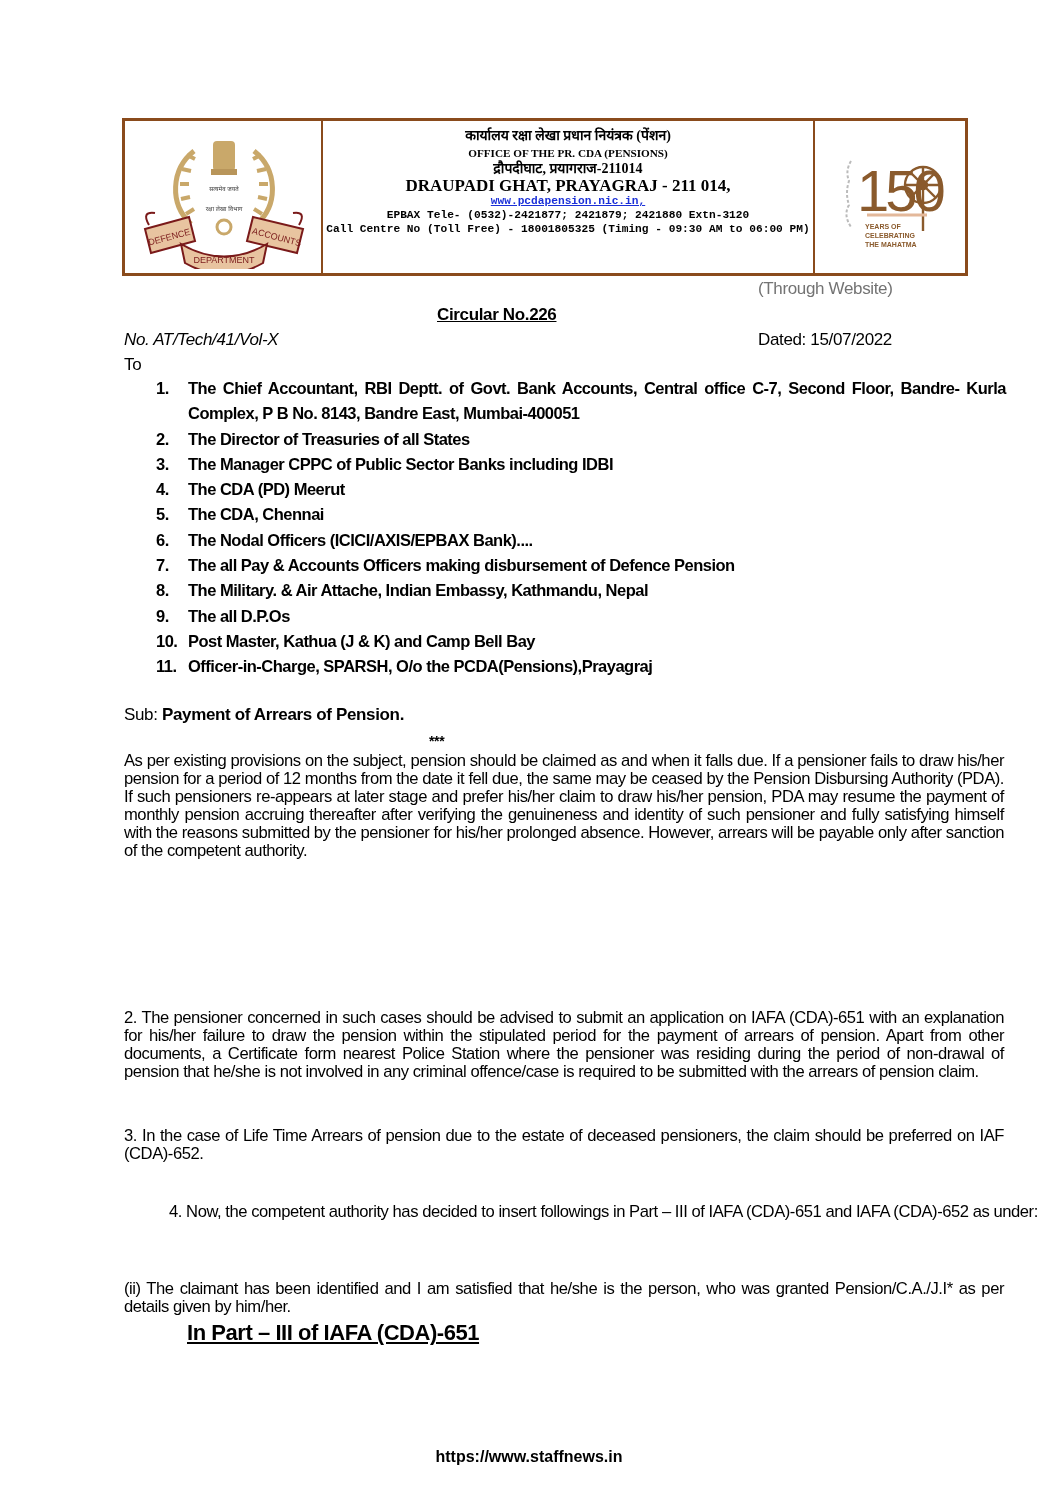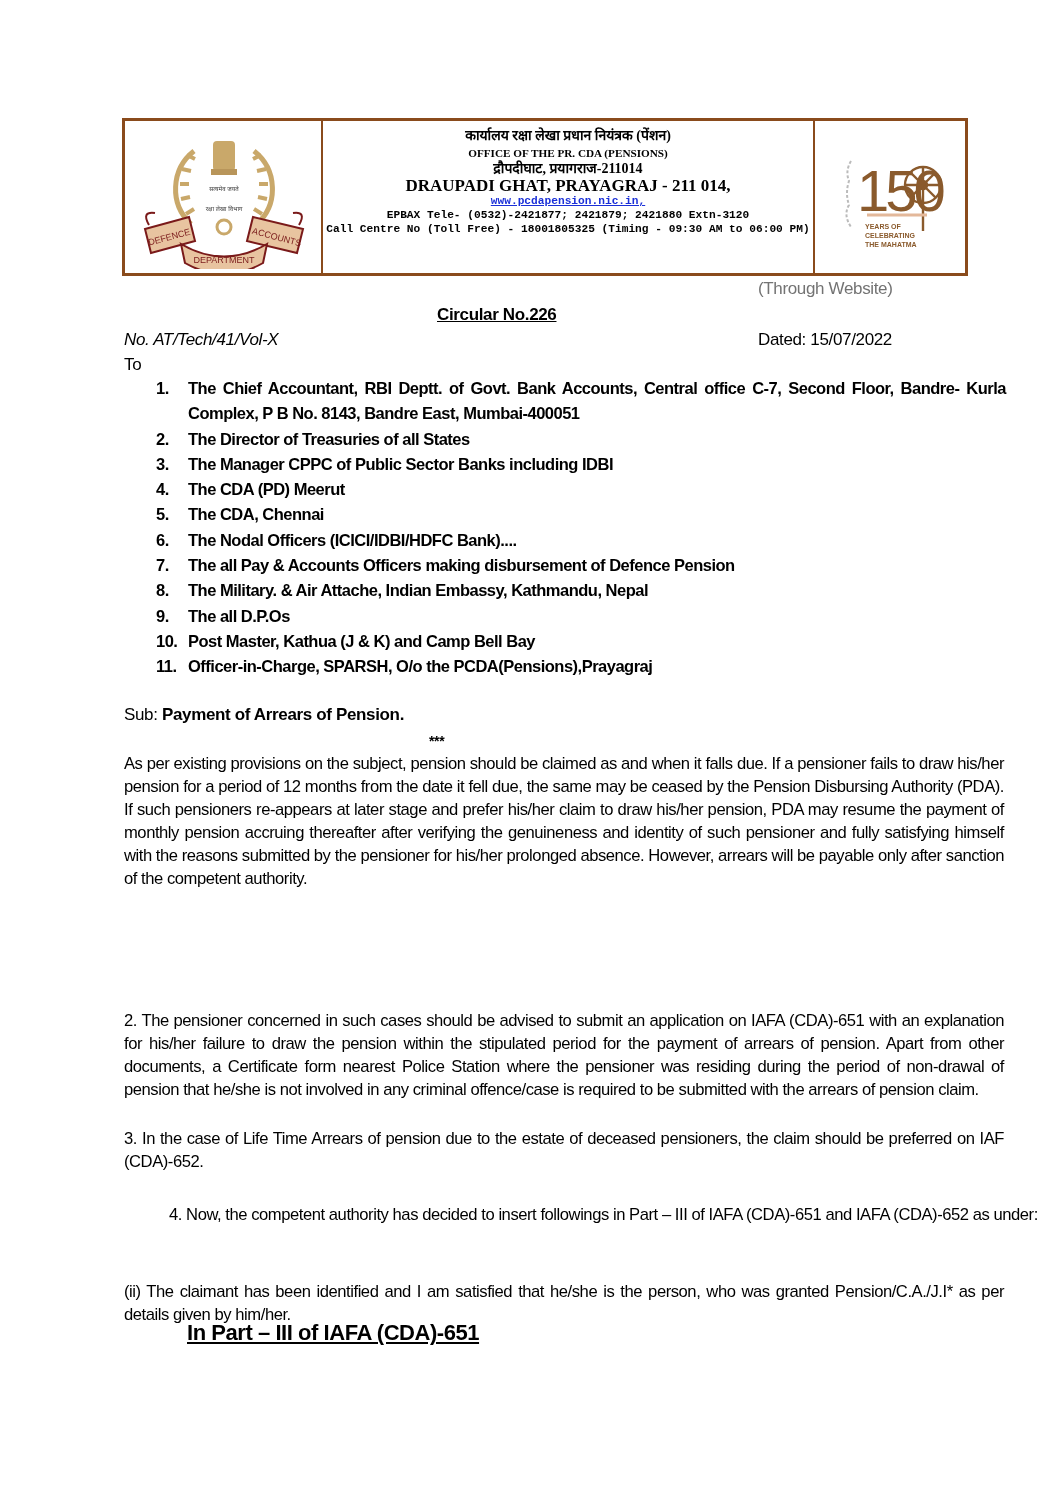--- a/index.html
+++ b/index.html
@@ -33,21 +33,21 @@
 
   .list { position: absolute; left: 156px; top: 376px; width: 850px; margin: 0; padding: 0; list-style: none;
           font-weight: bold; font-size: 16.5px; line-height: 25.3px; letter-spacing: -0.5px; }
   .list li { display: flex; }
   .list .num { width: 32px; flex: none; }
   .list .txt { flex: 1; text-align: justify; }
 
   .sub { left: 124px; top: 702px; }
   .stars { left: 429px; top: 728px; font-weight: bold; font-size: 14px; }
 
-  .para { position: absolute; left: 124px; width: 880px; font-size: 16.6px; line-height: 23px;
+  .para { position: absolute; left: 124px; width: 880px; font-size: 16.6px; line-height: 18px;
           text-align: justify; letter-spacing: -0.45px; font-family: "Liberation Sans", sans-serif; }
   .p1 { top: 752px; }
   .p2 { top: 1009px; }
   .p3 { top: 1127px; }
   .p4 { top: 1203px; margin-left: 45px; }
   .p4sub { position: absolute; left: 187px; top: 1320px; font-size: 22px; font-weight: bold;
            text-decoration: underline; line-height: 25.6px; letter-spacing: -0.45px; }
   .p5 { top: 1280px; }
 
   .footer { position: absolute; left: 0; width: 1058px; top: 1448px; text-align: center;
@@ -137,21 +137,21 @@
     <li>
         <span class="num">4.</span>
         <span class="txt">The CDA (PD) Meerut</span>
       </li>
     <li>
         <span class="num">5.</span>
         <span class="txt">The CDA, Chennai</span>
       </li>
     <li>
         <span class="num">6.</span>
-        <span class="txt">The Nodal Officers (ICICI/IDBI/HDFC Bank)....</span>
+        <span class="txt">The Nodal Officers (ICICI/AXIS/EPBAX Bank)....</span>
       </li>
     <li>
         <span class="num">7.</span>
         <span class="txt">The all Pay &amp; Accounts Officers making disbursement of Defence Pension</span>
       </li>
     <li>
         <span class="num">8.</span>
         <span class="txt">The Military. &amp; Air Attache, Indian Embassy, Kathmandu, Nepal</span>
       </li>
     <li>
@@ -171,13 +171,14 @@
   <div class="t sub"><span>Sub: </span><span class="bold">Payment of Arrears of Pension.</span></div>
   <div class="t stars">***</div>
 
   <div class="para p1">As per existing provisions on the subject, pension should be claimed as and when it falls due. If a pensioner fails to draw his/her pension for a period of 12 months from the date it fell due, the same may be ceased by the Pension Disbursing Authority (PDA). If such pensioners re-appears at later stage and prefer his/her claim to draw his/her pension, PDA may resume the payment of monthly pension accruing thereafter after verifying the genuineness and identity of such pensioner and fully satisfying himself with the reasons submitted by the pensioner for his/her prolonged absence. However, arrears will be payable only after sanction of the competent authority.</div>
   <div class="para p2">2. The pensioner concerned in such cases should be advised to submit an application on IAFA (CDA)-651 with an explanation for his/her failure to draw the pension within the stipulated period for the payment of arrears of pension. Apart from other documents, a Certificate form nearest Police Station where the pensioner was residing during the period of non-drawal of pension that he/she is not involved in any criminal offence/case is required to be submitted with the arrears of pension claim.</div>
   <div class="para p3">3. In the case of Life Time Arrears of pension due to the estate of deceased pensioners, the claim should be preferred on IAF (CDA)-652.</div>
   <div class="para p4">4. Now, the competent authority has decided to insert followings in Part – III of IAFA (CDA)-651 and IAFA (CDA)-652 as under:</div>
   <div class="p4sub">In Part – III of IAFA (CDA)-651</div>
   <div class="para p5">(ii) The claimant has been identified and I am satisfied that he/she is the person, who was granted Pension/C.A./J.I* as per details given by him/her.</div>
 
+  <div class="footer">https://www.staffnews.in</div>
 </div>
 
 </body></html>

